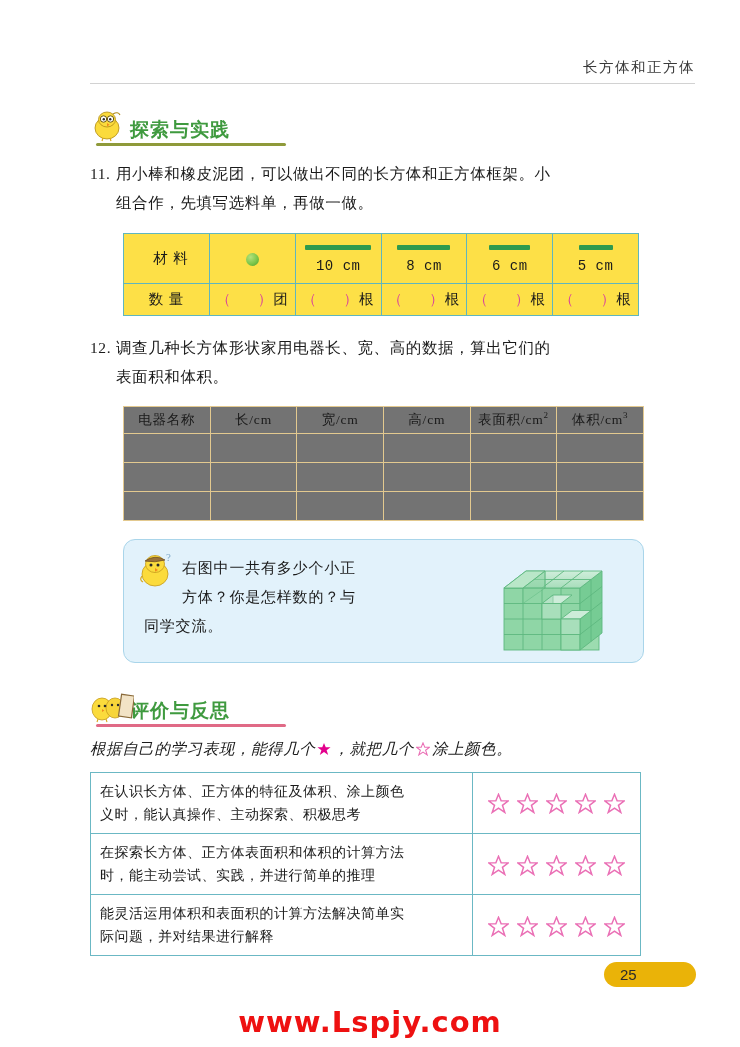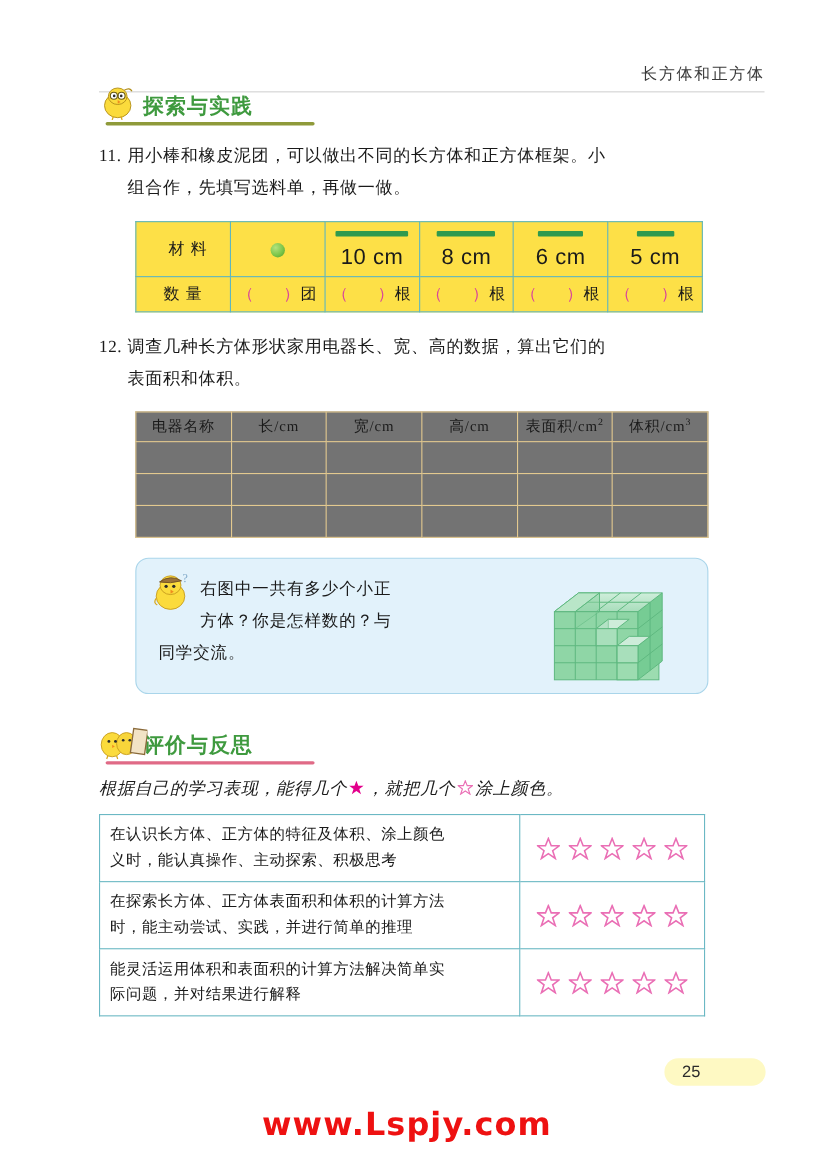--- a/index.html
+++ b/index.html
@@ -32,21 +32,21 @@
   }
   .page-header .rule {
     border-top: 1.5px solid #d2d2d2;
     margin-top: 2px;
     width: 100%;
   }
 
   
   .content {
     position: absolute;
-    top: 76px;
+    top: 108px;
     left: 90px;
     width: 562px;
   }
 
   
   .section-banner {
     display: flex;
     align-items: flex-end;
     margin-bottom: 16px;
     position: relative;
@@ -119,22 +119,22 @@
     height: 50px;
     padding: 7px 0 5px 0 !important;
   }
   .stick {
     background: #2f9a4e;
     height: 5px;
     border-radius: 1px;
     margin: 0 auto 8px auto;
   }
   .cm-label {
-    font-family: Liberation Sans, sans-serif;
-    font-size: 20px;
+    font-family: Liberation Mono, monospace;
+    font-size: 14px;
     letter-spacing: 0.5px;
   }
   .clay-ball {
     width: 13px; height: 13px;
     border-radius: 50%;
     background: radial-gradient(circle at 35% 32%, #b4e27d 0%, #7cc64a 55%, #4f9b2c 100%);
     margin: 0 auto;
   }
   .blank-paren {
     color: #d9459b;
@@ -234,21 +234,21 @@
   }
   .stars-cell svg { margin: 0 2px; vertical-align: middle; }
 
   
   .page-number {
     position: absolute;
     right: 44px;
     bottom: 60px;
     width: 92px;
     height: 25px;
-    background: #fef9c3;
+    background: #eab308;
     border-radius: 13px;
     font-family: "Liberation Sans", "DejaVu Sans", sans-serif;
     font-size: 15px;
     color: #2b2b2b;
     display: flex;
     align-items: center;
     padding-left: 16px;
   }
 
   

